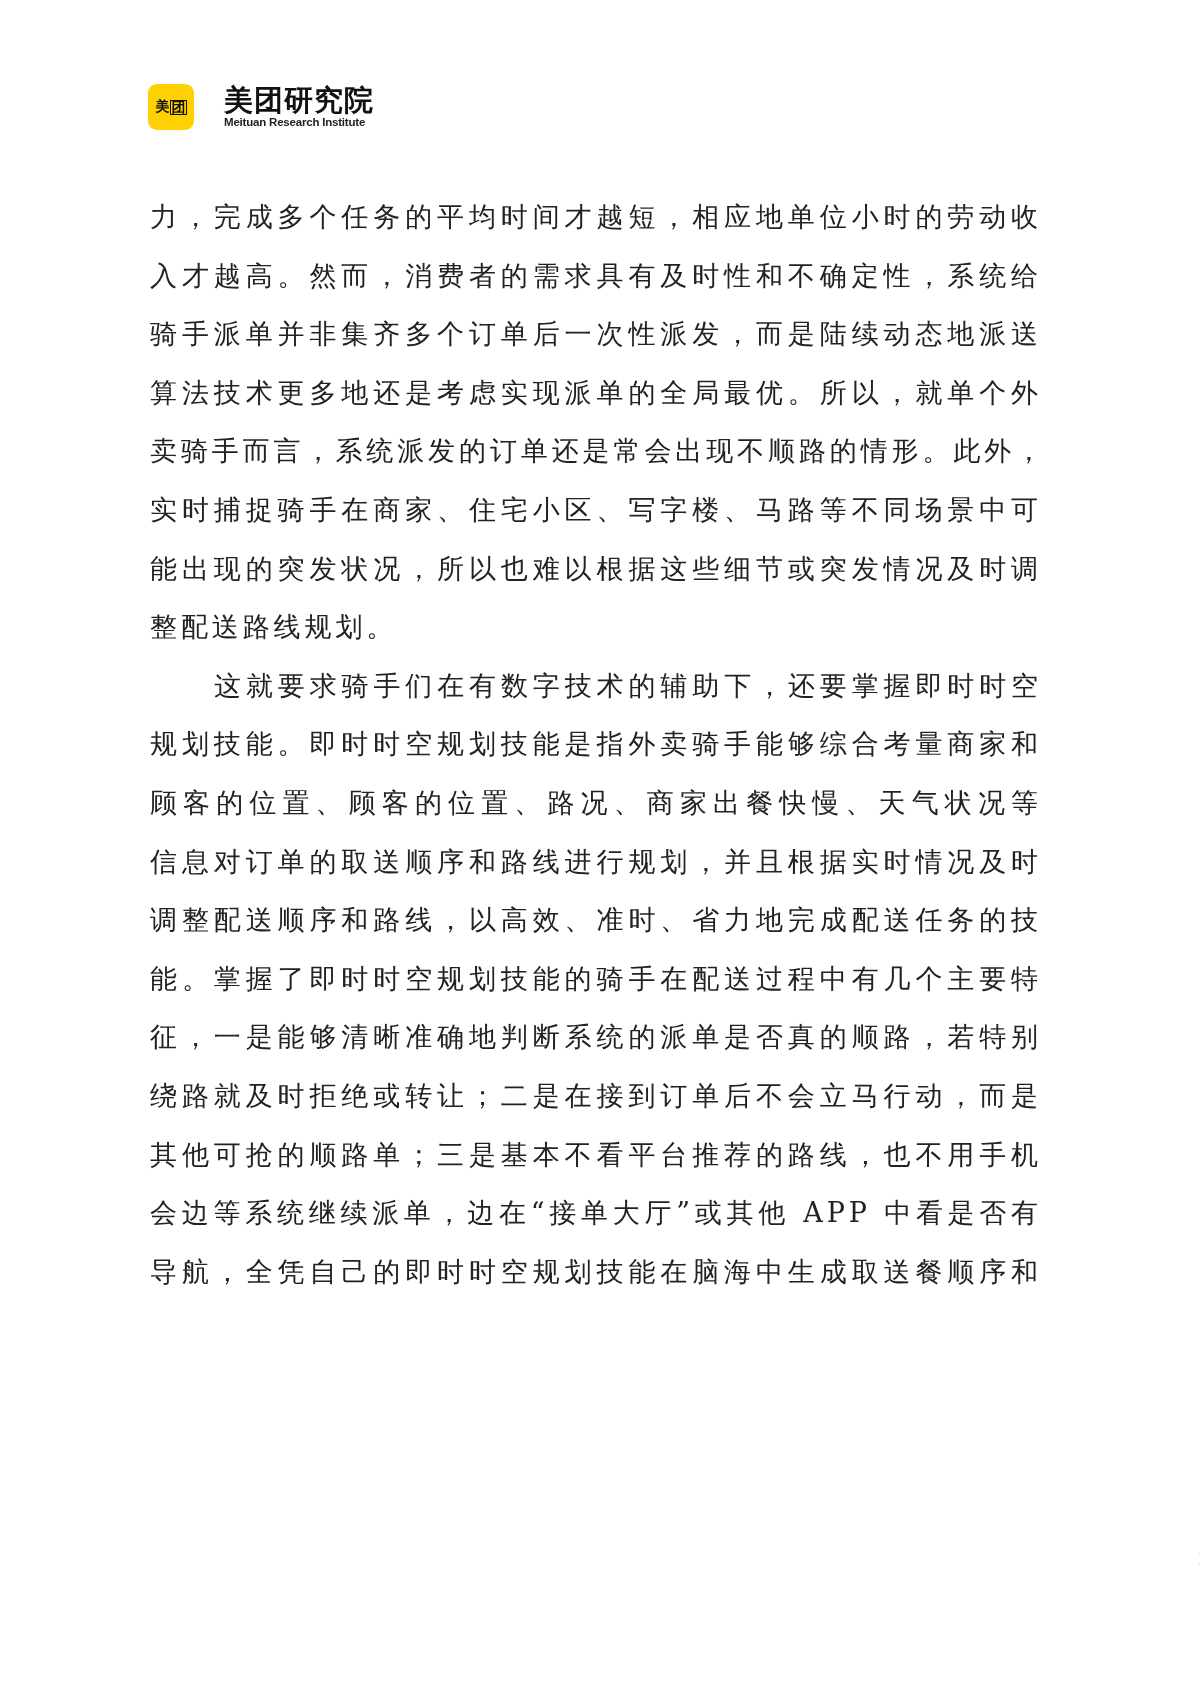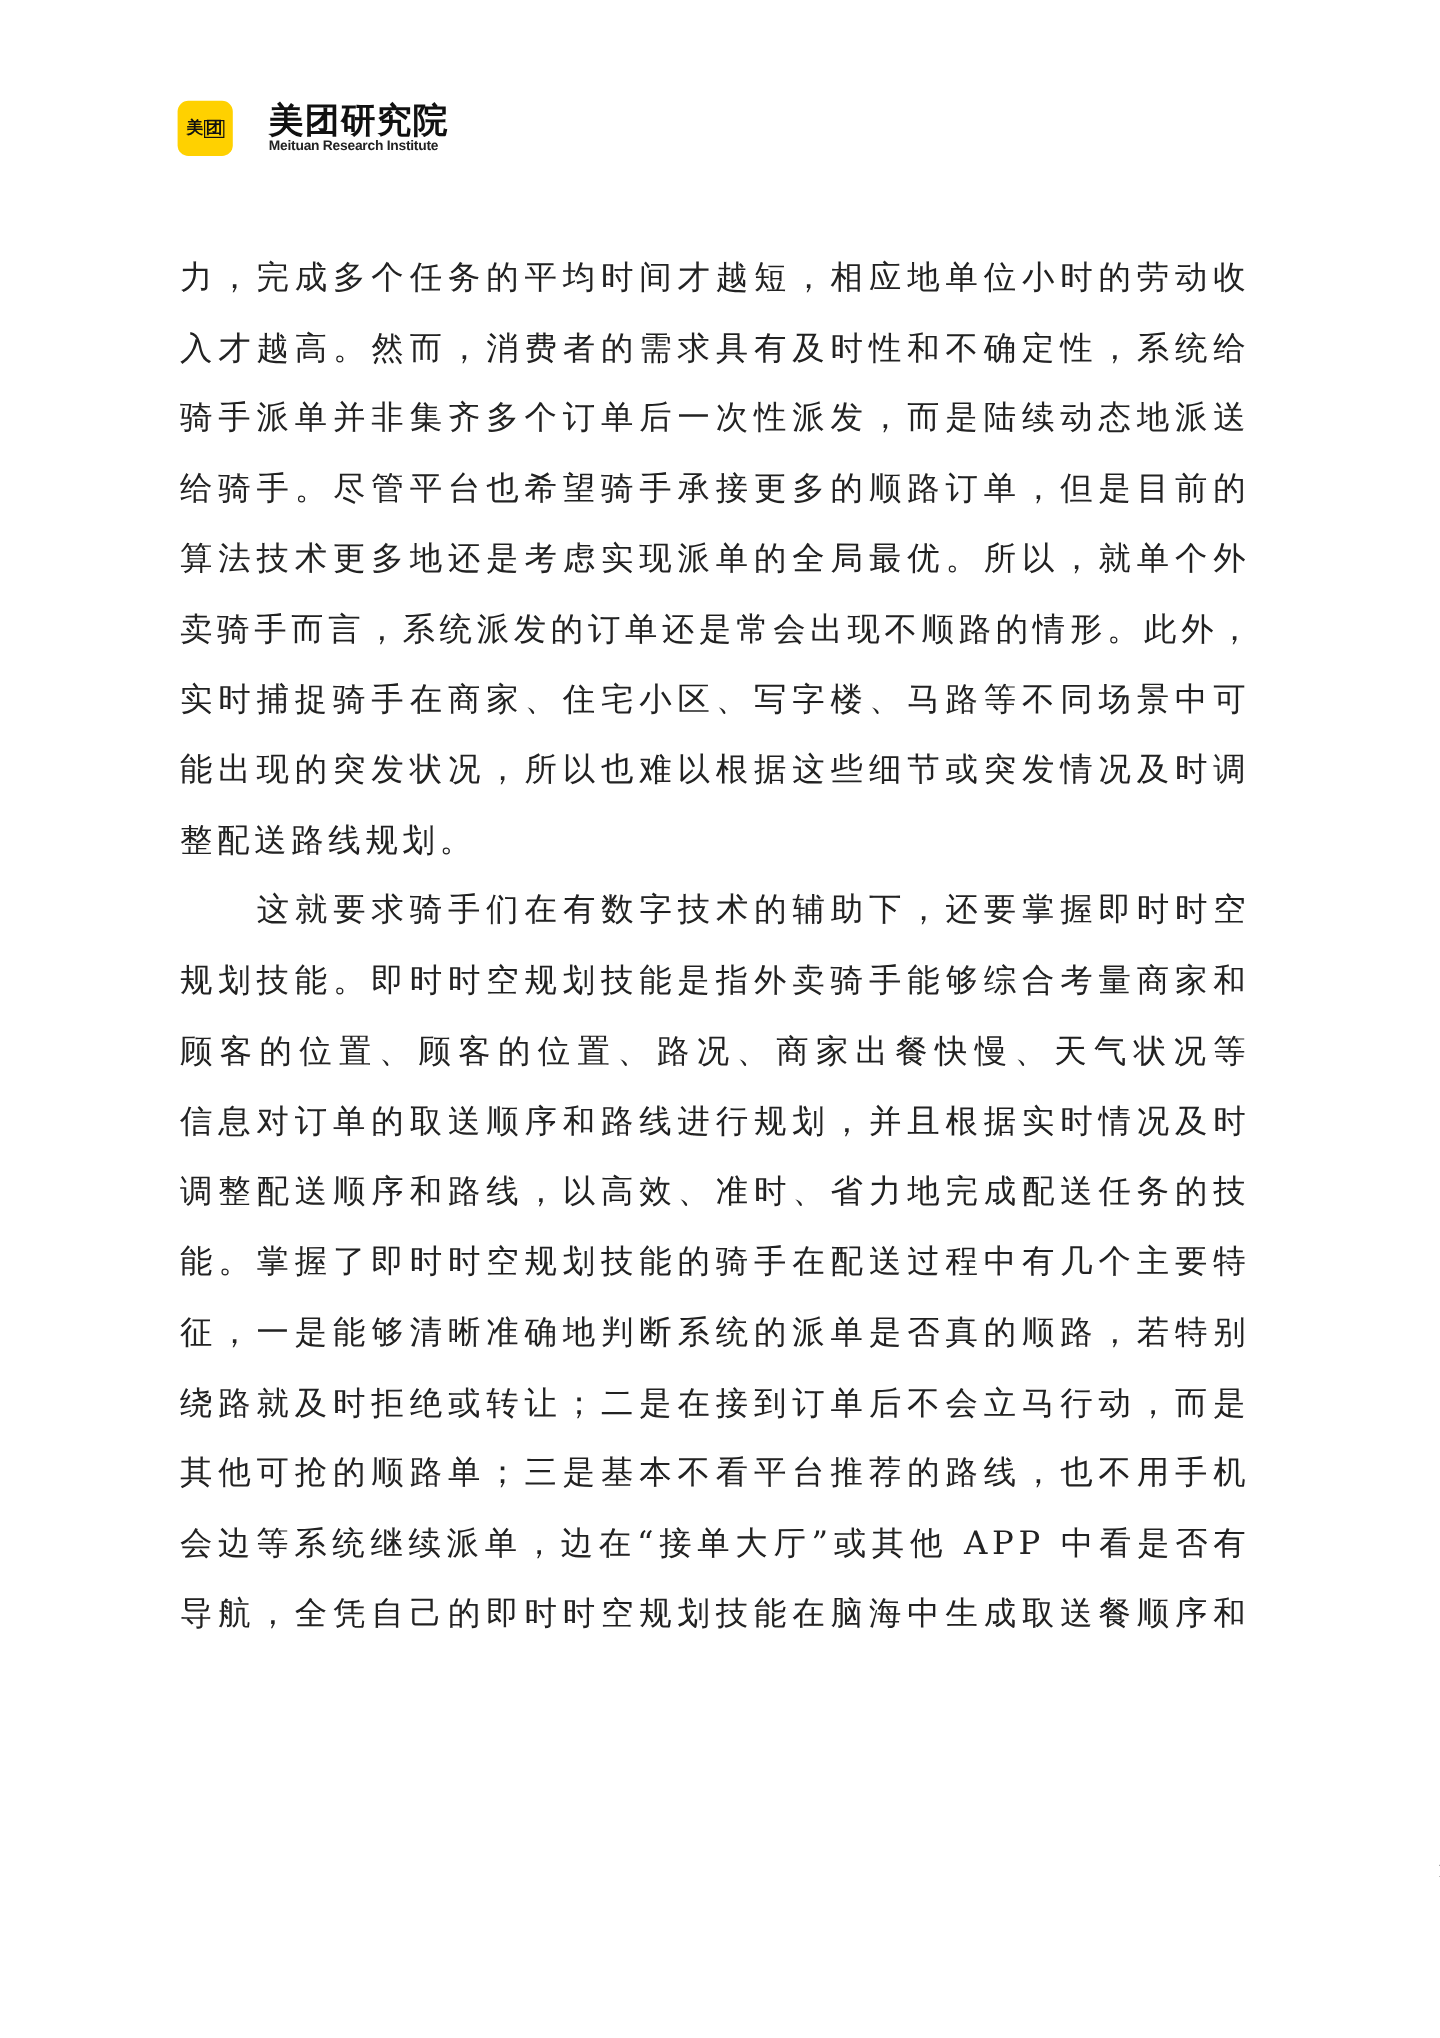--- a/index.html
+++ b/index.html
@@ -60,21 +60,21 @@
       font-family: "Liberation Sans", "DejaVu Sans", sans-serif;
       font-size: 11.5px;
       line-height: 14px;
       color: #222;
       font-weight: bold;
       letter-spacing: -0.2px;
     }
     .content {
       position: absolute;
       left: 150px;
-      top: 203px;
+      top: 188px;
       width: 892px;
     }
     .line {
       height: 58.6px;
       line-height: 58.6px;
       font-size: 27px;
       white-space: nowrap;
       letter-spacing: 3.9px;
       text-align: justify;
       text-align-last: justify;
@@ -109,21 +109,20 @@
     <span class="brand-cn">美团研究院</span>
     <span class="brand-en">Meituan Research Institute</span>
   </div>
 </div>
 
 <div class="content">
   <div>
     <div class="line">力，完成多个任务的平均时间才越短，相应地单位小时的劳动收</div>
     <div class="line">入才越高。然而，消费者的需求具有及时性和不确定性，系统给</div>
     <div class="line">骑手派单并非集齐多个订单后一次性派发，而是陆续动态地派送</div>
-    <div class="line">给骑手。尽管平台也希望骑手承接更多的顺路订单，但是目前的</div>
     <div class="line">算法技术更多地还是考虑实现派单的全局最优。所以，就单个外</div>
     <div class="line">卖骑手而言，系统派发的订单还是常会出现不顺路的情形。此外，</div>
     <div class="line">实时捕捉骑手在商家、住宅小区、写字楼、马路等不同场景中可</div>
     <div class="line">能出现的突发状况，所以也难以根据这些细节或突发情况及时调</div>
     <div class="line last">整配送路线规划。</div>
   </div>
   <div>
     <div class="line indent">这就要求骑手们在有数字技术的辅助下，还要掌握即时时空</div>
     <div class="line">规划技能。即时时空规划技能是指外卖骑手能够综合考量商家和</div>
     <div class="line">顾客的位置、顾客的位置、路况、商家出餐快慢、天气状况等</div>

